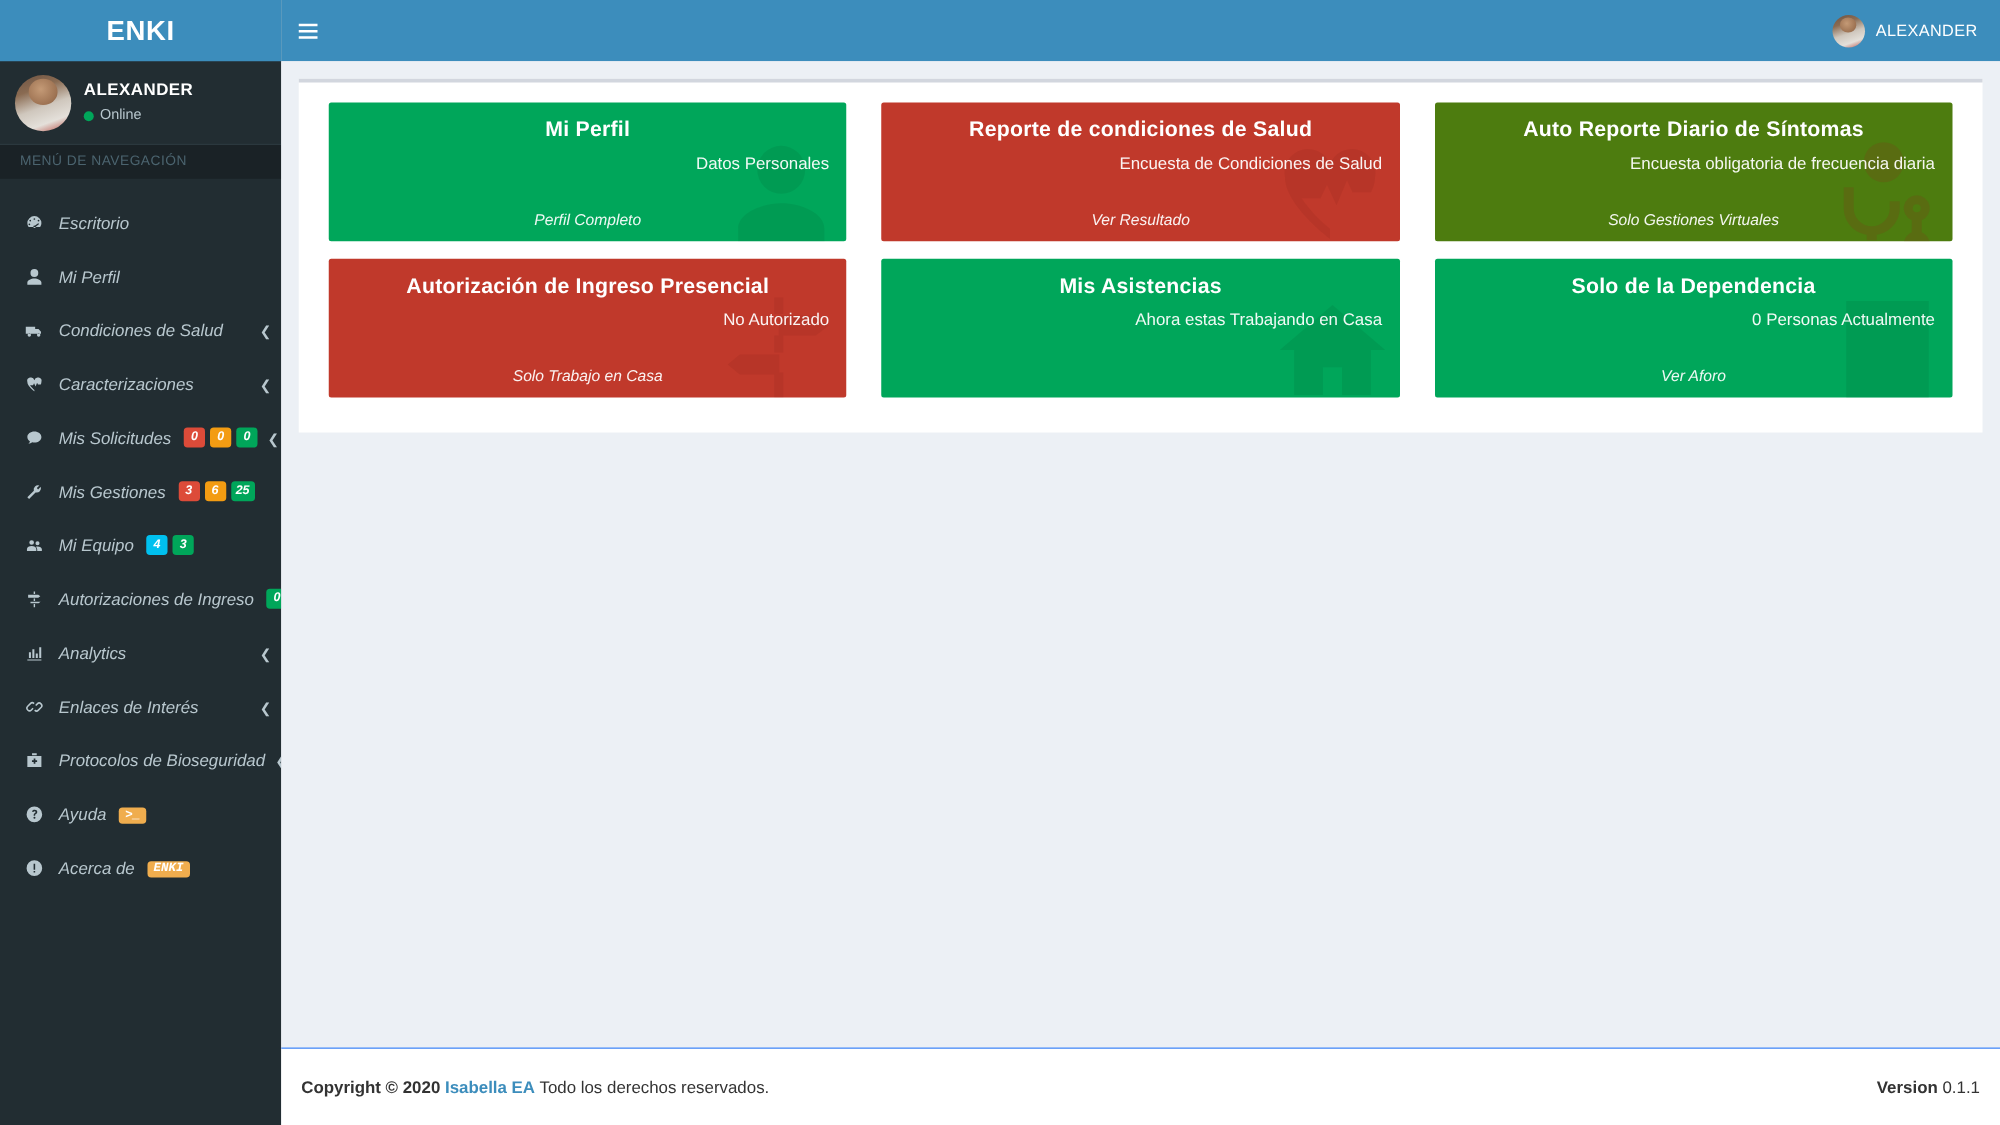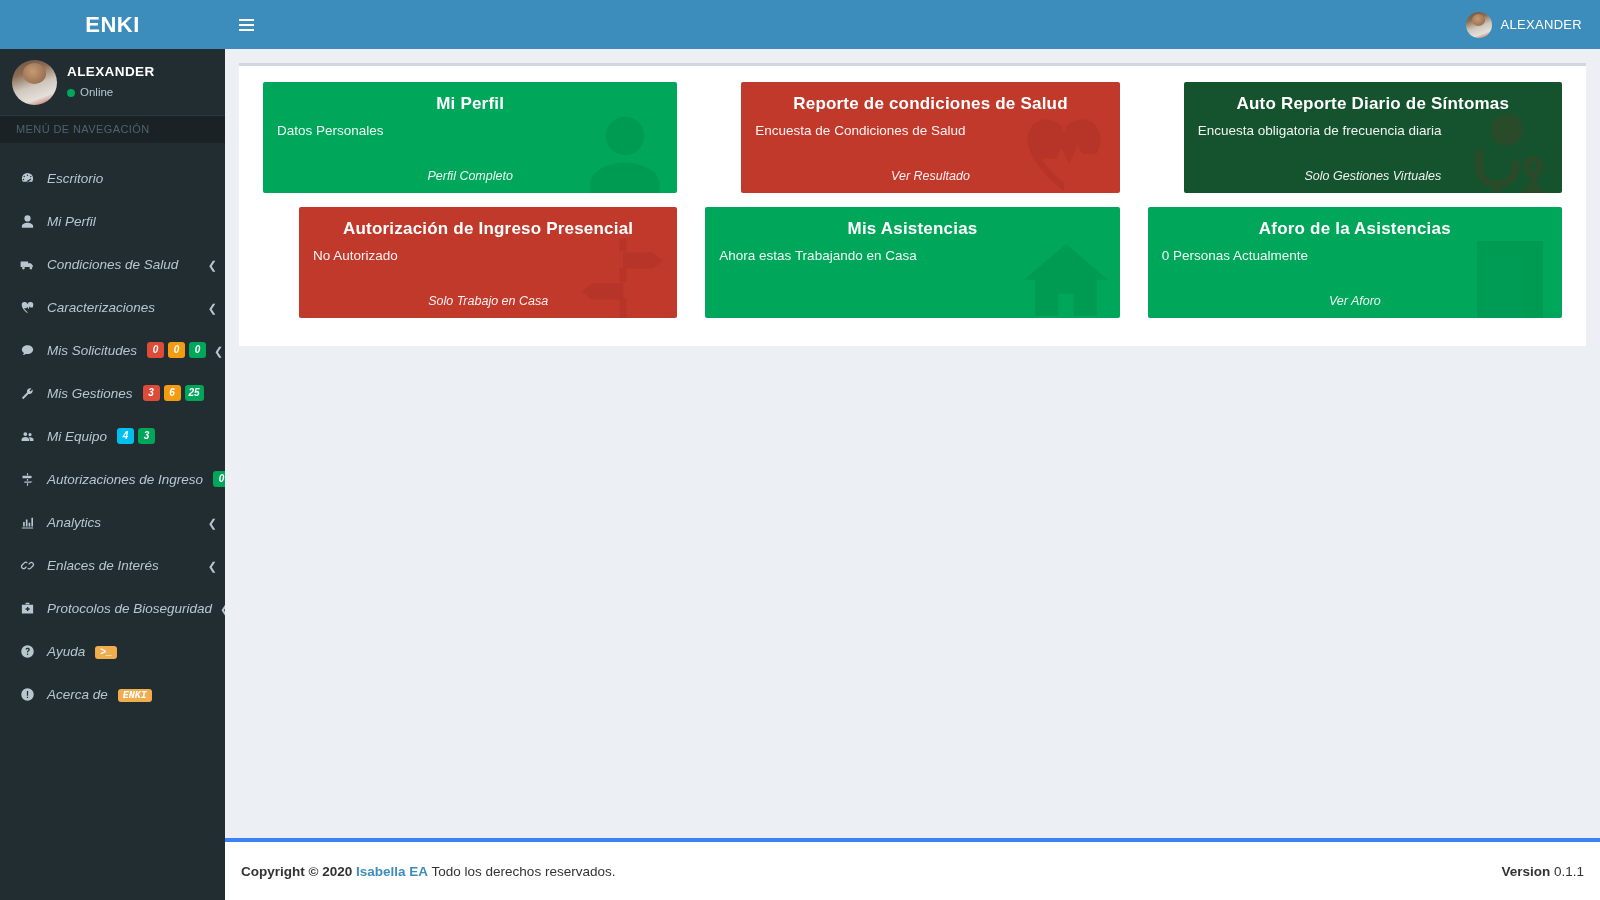--- a/index.html
+++ b/index.html
@@ -143,31 +143,31 @@
     position: relative;
     height: 111px;
     border-radius: 2px;
     padding: 12px 14px 10px 14px;
     color: #fff;
     overflow: hidden;
     cursor: pointer;
     display: flex; flex-direction: column;
   }
   .tile.green { background: #00a65a; }
-  .tile.red   { background: #c0392b; margin-left: 36px; }
+  .tile.red   { background: #c0392b; }
   .tile-title {
     position: relative; z-index: 2;
     text-align: center;
     font-size: 17px; font-weight: bold;
     letter-spacing: .2px;
     line-height: 1.2;
   }
   .tile-sub {
     position: relative; z-index: 2;
-    text-align: left;
+    text-align: right;
     font-size: 13.5px;
     margin-top: 9px;
     color: rgba(255,255,255,.94);
   }
   .tile-foot {
     position: relative; z-index: 2;
     margin-top: auto;
     text-align: center;
     font-size: 12.5px;
     font-style: italic;
@@ -182,21 +182,21 @@
   }
   .tile-art svg { display: block; }
   .tile.green .tile-art svg { fill: #046b3b; }
   .tile.red   .tile-art svg { fill: #8e2a1f; }
 
   
   .footer {
     position: absolute; left: 225px; top: 838px;
     width: 1375px; height: 62px;
     background: #fff;
-    border-top: 4px solid #3b82f6;
+    border-top: 1px solid #3b82f6;
     display: flex; align-items: center; justify-content: space-between;
     padding: 0 16px;
     font-size: 13.5px; color: #333;
   }
   .footer a { color: #3c8dbc; text-decoration: none; font-weight: bold; }
   .footer b { font-weight: bold; }
   .footer-left span { font-weight: normal; }
 </style>
 </head>
 <body>
@@ -386,21 +386,21 @@
           <div class="tile red" style="background: rgb(192, 57, 43);">
             <div class="tile-art">
               <svg width="100" height="96" viewBox="0 0 24 24">
                 <path d="M12 21.5S3 14.8 3 9.2A4.7 4.7 0 0 1 12 6.6 4.7 4.7 0 0 1 21 9.2c0 1-.3 2-.8 3h-3.7l-1.1-2.4-2.1 5-1.9-4.1-1.3 2.7H6.3c1.8 2.7 4.5 5.2 5.7 6.1z"></path>
               </svg>
             </div>
             <div class="tile-title">Reporte de condiciones de Salud</div>
             <div class="tile-sub">Encuesta de Condiciones de Salud</div>
             <div class="tile-foot">Ver Resultado</div>
           </div>
-          <div class="tile red" style="background: #14532d;">
+          <div class="tile red" style="background: #4d7c0f;">
             <div class="tile-art">
               <svg width="98" height="96" viewBox="0 0 24 24">
                 <path d="M12 2.2a4 4 0 1 0 0 8 4 4 0 0 0 0-8zM6.2 11.2H4v4.2c0 2.7 2 4.9 4.6 5.3v1.1h2v-1.1c2.6-.4 4.6-2.6 4.6-5.3v-1.4h-2v1.4a3.6 3.6 0 1 1-7.2 0v-4.2zM18.6 12.8a2.6 2.6 0 0 0-1 5v2.4a2.6 2.6 0 1 0 2 0v-2.4a2.6 2.6 0 0 0-1-5zm0 1.8a.8.8 0 1 1 0 1.6.8.8 0 0 1 0-1.6z"></path>
               </svg>
             </div>
             <div class="tile-title">Auto Reporte Diario de Síntomas</div>
             <div class="tile-sub">Encuesta obligatoria de frecuencia diaria</div>
             <div class="tile-foot">Solo Gestiones Virtuales</div>
           </div>
           <div class="tile red" style="background: rgb(192, 57, 43);">
@@ -422,21 +422,21 @@
             <div class="tile-title">Mis Asistencias</div>
             <div class="tile-sub">Ahora estas Trabajando en Casa</div>
             <div class="tile-foot"></div>
           </div>
           <div class="tile green" style="background: rgb(0, 166, 90);">
             <div class="tile-art">
               <svg width="92" height="92" viewBox="0 0 24 24">
                 <path d="M3.4 1.8h17.2v20.4H3.4zM6 4.3h2.2v2.2H6zm4 0h2.2v2.2H10zm4 0h2.2v2.2H14zm4 0h-.2v2.2h.2zM6 8h2.2v2.2H6zm4 0h2.2v2.2H10zm4 0h2.2v2.2H14zM6 11.7h2.2v2.2H6zm4 0h2.2v2.2H10zm4 0h2.2v2.2H14zM6 15.4h2.2v2.2H6zm11.8-11.1h.4v2.2h-.4zm0 3.7h.4v2.2h-.4zm0 3.7h.4v2.2h-.4zM10.6 15.4h7v6.4h-7z"></path>
               </svg>
             </div>
-            <div class="tile-title">Aforo de la Asistencias</div>
+            <div class="tile-title">Solo de la Dependencia</div>
             <div class="tile-sub">0 Personas Actualmente</div>
             <div class="tile-foot">Ver Aforo</div>
           </div>
         </div>
     </section>
   </main>
 
   <footer class="footer">
     <div class="footer-left">
       <b>Copyright © 2020</b>

